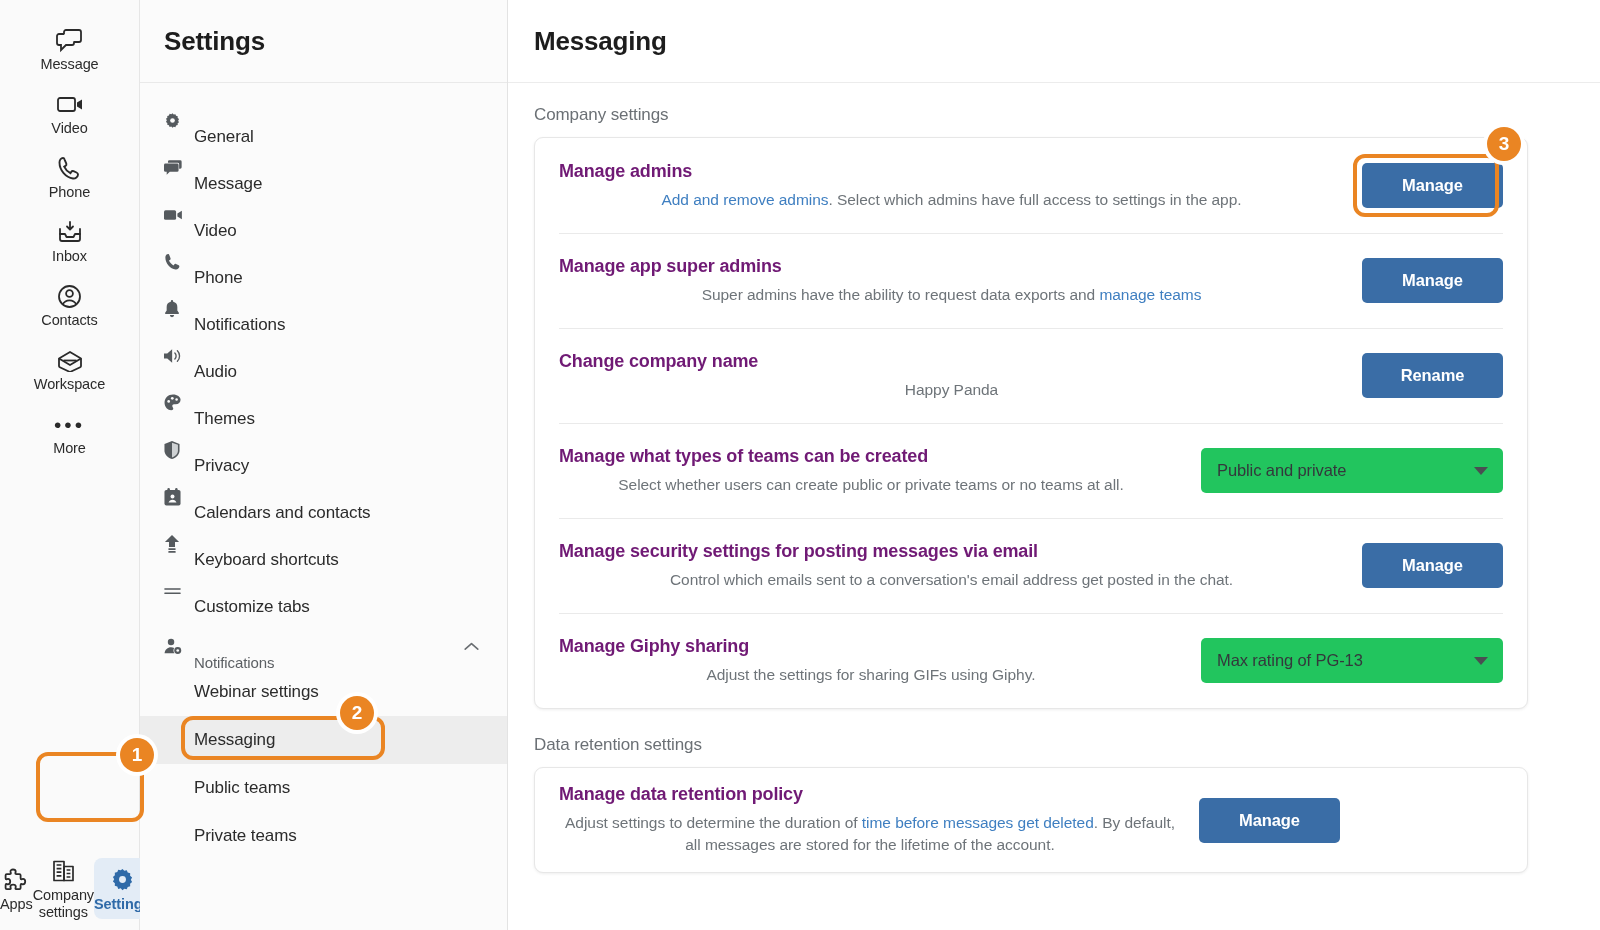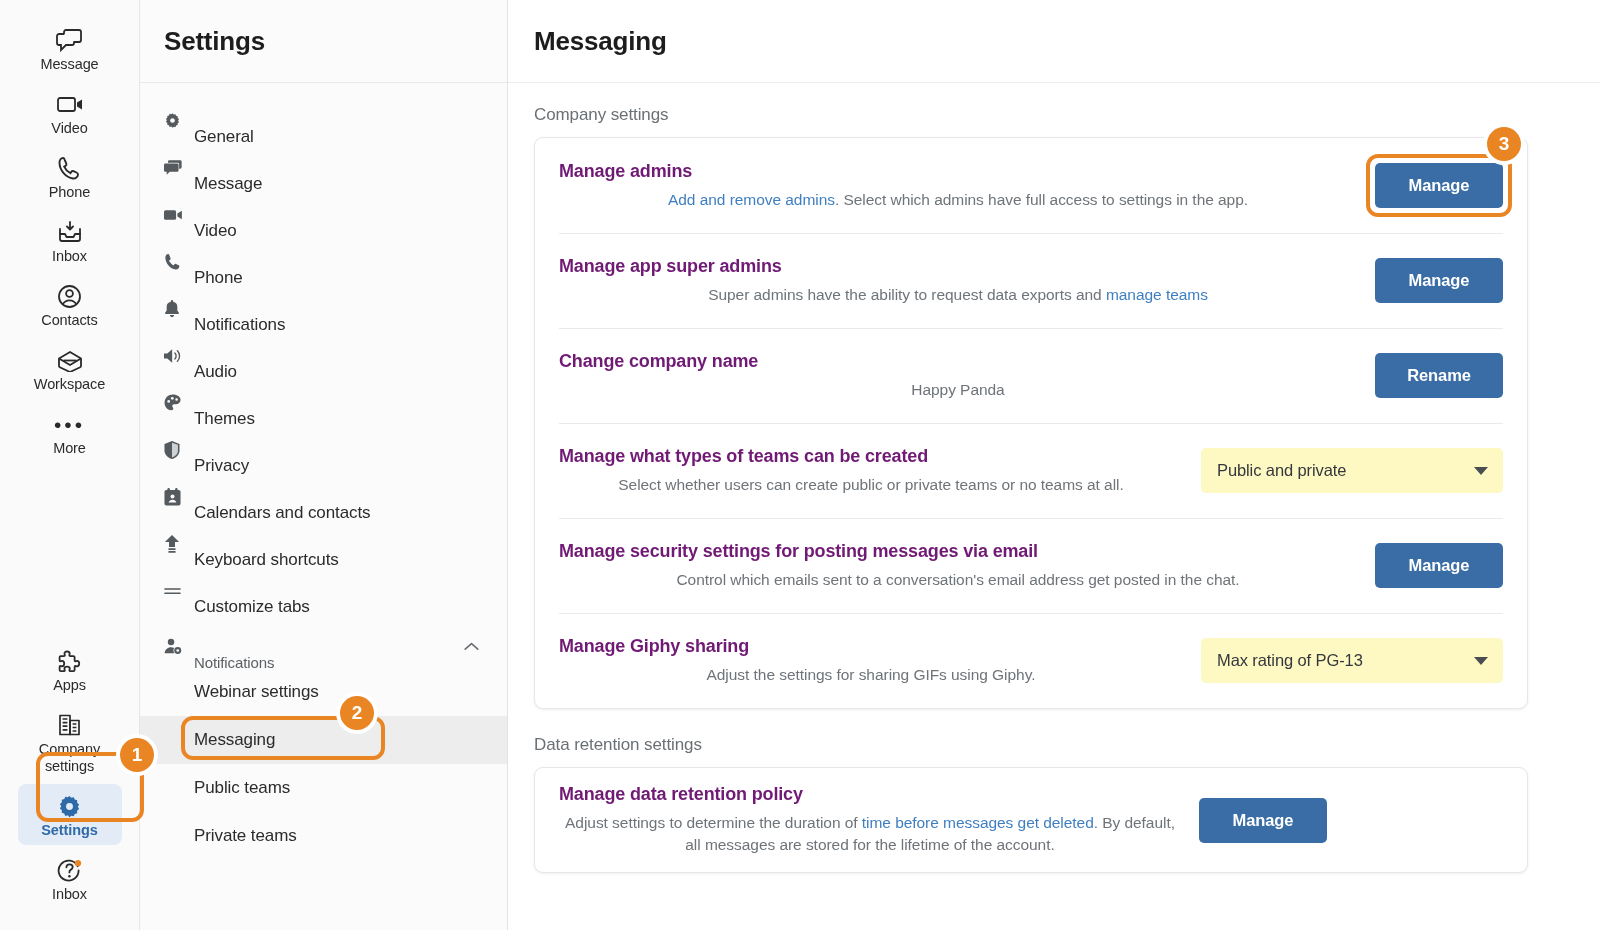--- a/index.html
+++ b/index.html
@@ -52,21 +52,21 @@
     color: #2b2b2b;
     line-height: 17px;
     text-align: center;
     margin-top: 1px;
     letter-spacing: -0.1px;
   }
   .rail-item.active .rail-label { color: #2f6aa8; font-weight: bold; }
   .rail-item.active .rail-icon { color: #2f6aa8; }
   .rail-item.active { background: #e3ecf6; }
   .rail-spacer { flex: 1 1 auto; min-height: 10px; }
-  .rail-bottom { width: 100%; display: flex; flex-direction: column; align-items: center; padding-bottom: 18px; }
+  .rail-bottom { width: 100%; display: flex; align-items: center; }
   .dots { letter-spacing: 3px; font-size: 21px; line-height: 21px; color: #2a2a2a; }
 
   
   .hl-ring {
     position: absolute;
     border: 4px solid #ea8523;
     border-radius: 12px;
     pointer-events: none;
     z-index: 6;
   }
@@ -211,31 +211,31 @@
   .lnk { color: #3f7fc1; cursor: pointer; }
   .btn {
     flex: 0 0 auto;
     background: #3a6da6;
     color: #ffffff;
     border: none;
     border-radius: 5px;
     font-family: "Liberation Sans", sans-serif;
     font-size: 16.5px;
     font-weight: bold;
-    width: 128px;
+    width: 141px;
     height: 45px;
     cursor: pointer;
     letter-spacing: -0.1px;
     position: relative;
   }
   .select {
     flex: 0 0 auto;
     width: 302px;
     height: 45px;
-    background: #fef9c3;
+    background: #22c55e;
     border: none;
     border-radius: 5px;
     display: flex;
     align-items: center;
     padding: 0 15px 0 16px;
     font-size: 16.5px;
     color: #34383c;
     cursor: pointer;
     letter-spacing: -0.1px;
   }

